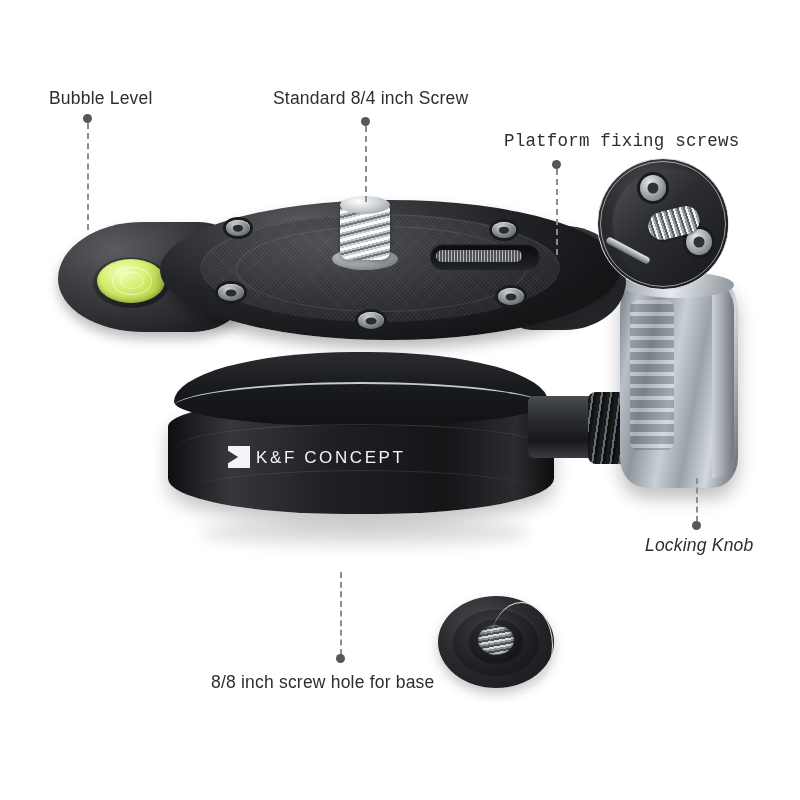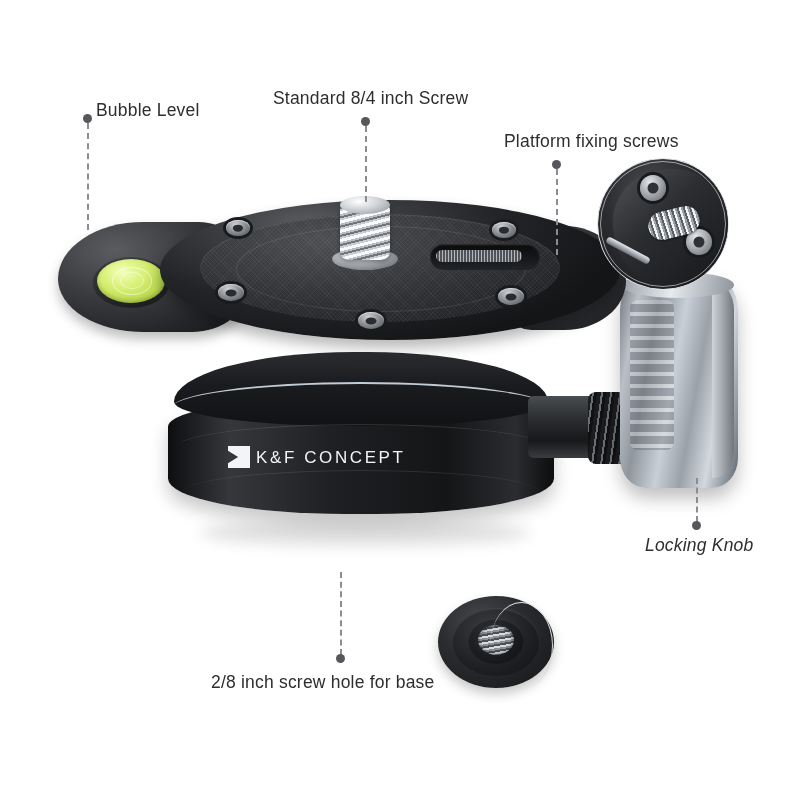--- a/index.html
+++ b/index.html
@@ -243,42 +243,42 @@
       <div class="bd-outer"></div>
       <div class="bd-r1"></div>
       <div class="bd-r2"></div>
       <div class="bd-hole"></div>
       <div class="bd-arc"></div>
     </div>
 
   </div>
 
   <div>
-    <div class="label" style="left:49px;top:100px;margin-left:47px;">Bubble Level</div>
+    <div class="label" style="left:49px;top:88px;">Bubble Level</div>
     <div class="dot" style="left:83px;top:114px;"></div>
     <div class="leader" style="left:87px;top:123px;height:107px;"></div>
   </div>
 
   <div>
     <div class="label" style="left:273px;top:88px;">Standard 8/4 inch Screw</div>
     <div class="dot" style="left:361px;top:117px;"></div>
     <div class="leader" style="left:365px;top:126px;height:76px;"></div>
   </div>
 
   <div>
-    <div class="label" style="left:504px;top:131px;">Platform fixing screws</div>
+    <div class="label" style="left:504px;top:131px;font-family:Liberation Mono, monospace;">Platform fixing screws</div>
     <div class="dot" style="left:552px;top:160px;"></div>
     <div class="leader" style="left:556px;top:169px;height:86px;"></div>
   </div>
 
   <div>
     <div class="leader" style="left:696px;top:478px;height:44px;"></div>
     <div class="dot" style="left:692px;top:521px;"></div>
     <div class="label" style="left:645px;top:535px;font-style:italic;">Locking Knob</div>
   </div>
 
   <div>
     <div class="leader" style="left:340px;top:572px;height:83px;"></div>
     <div class="dot" style="left:336px;top:654px;"></div>
-    <div class="label" style="left:211px;top:672px;">2/8 inch screw hole for base</div>
+    <div class="label" style="left:211px;top:672px;">8/8 inch screw hole for base</div>
   </div>
 
 </div>
 
 </body></html>

